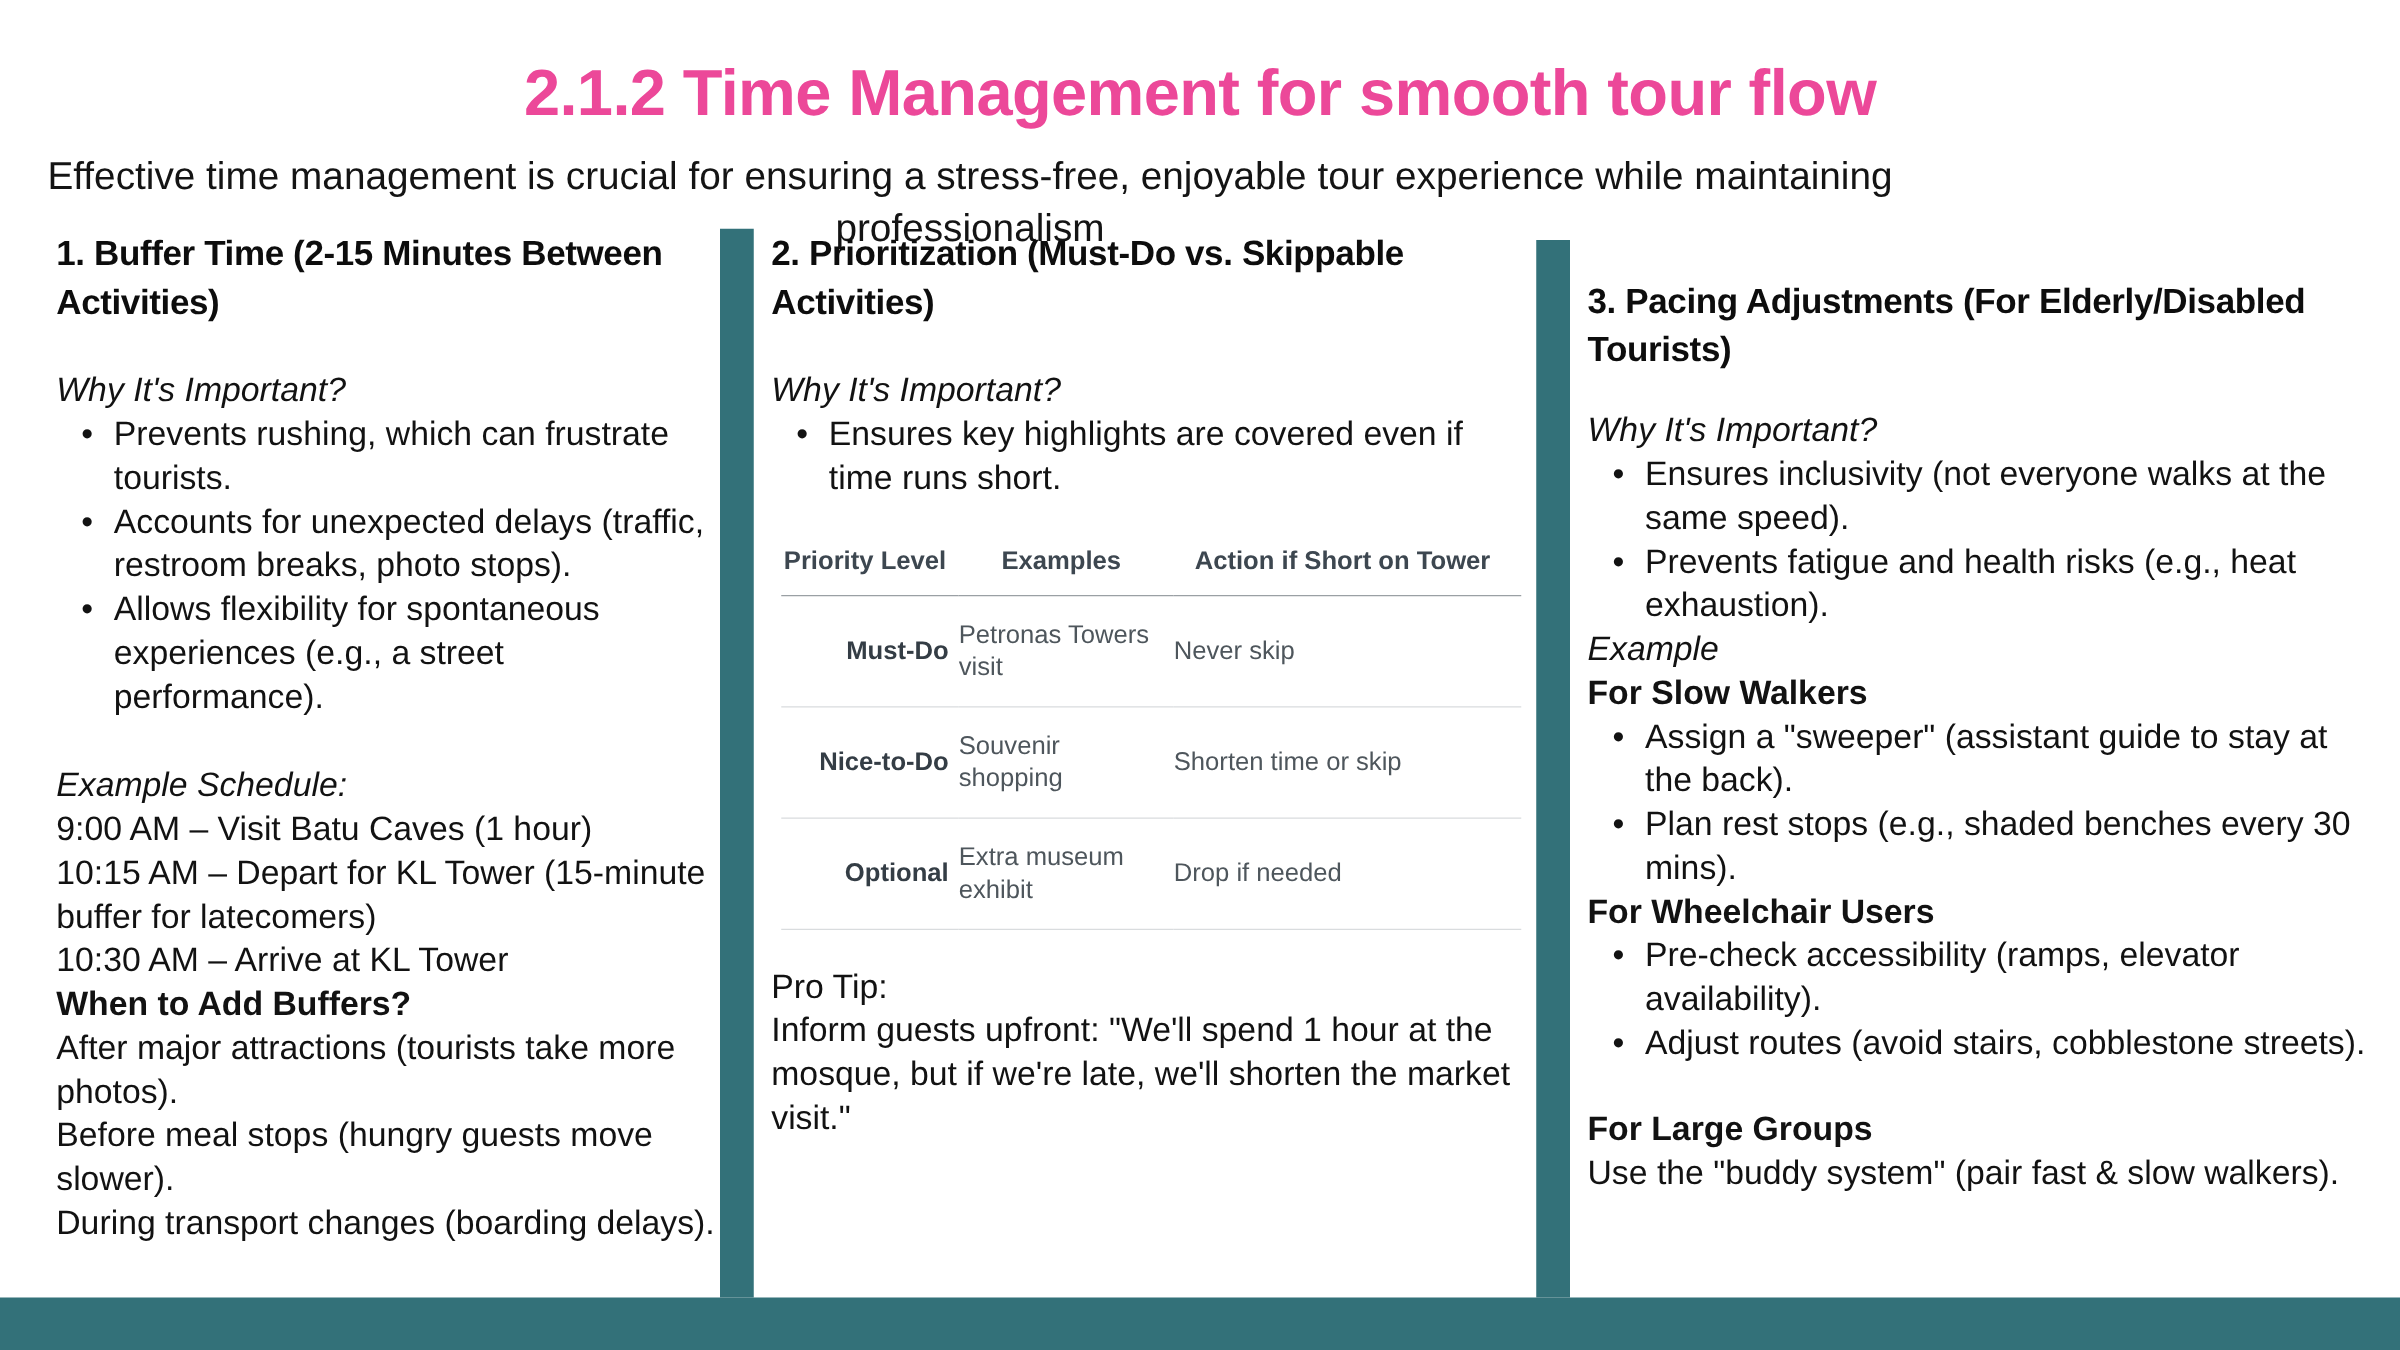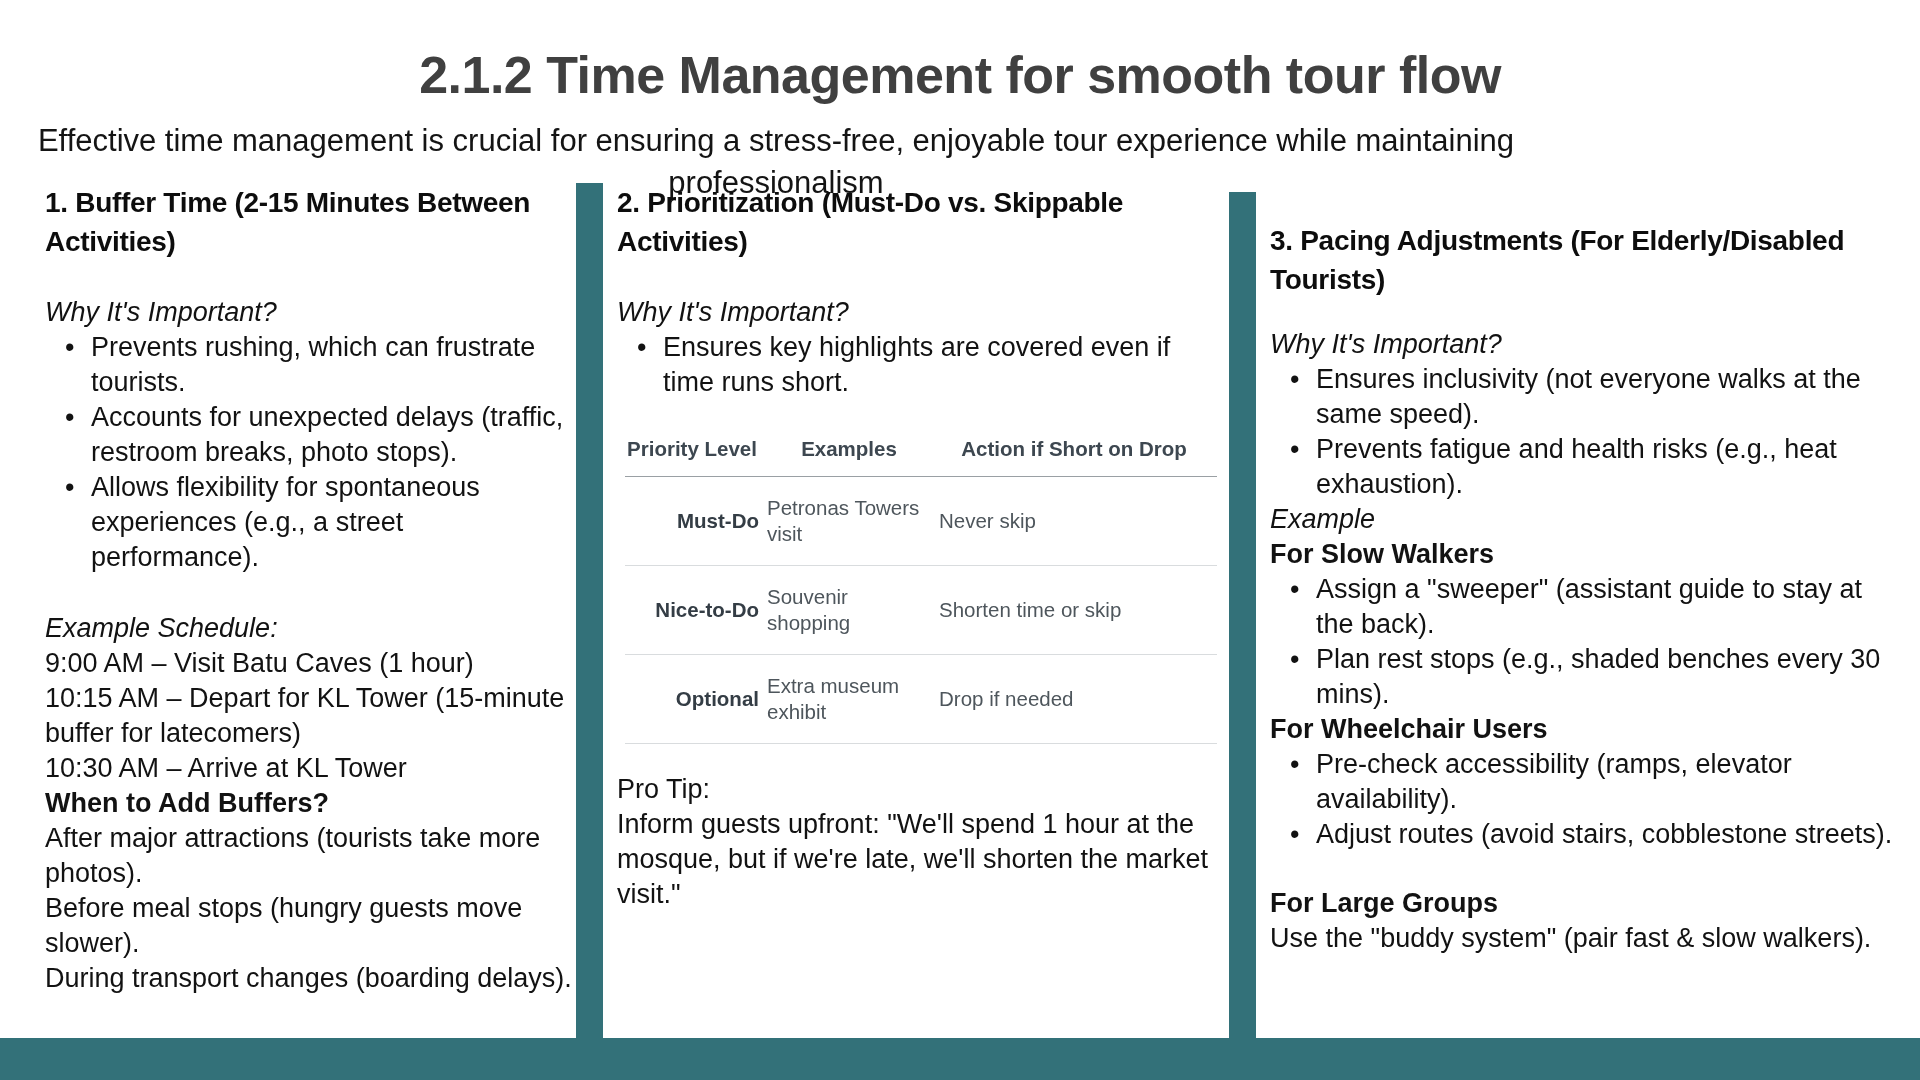--- a/index.html
+++ b/index.html
@@ -8,21 +8,21 @@
     width: 1920px; height: 1080px; overflow: hidden;
     background: #ffffff;
     font-family: "Liberation Sans", sans-serif;
     color: #101010;
   }
   .slide { position: relative; width: 1920px; height: 1080px; background: #ffffff; }
 
   .title {
     position: absolute; top: 44px; left: 0; width: 1920px;
     text-align: center; font-size: 52px; line-height: 62px;
-    font-weight: 800; letter-spacing: -0.5px; color: #404040;
+    font-weight: 800; letter-spacing: -0.5px; color: #ec4899;
   }
   .subtitle {
     position: absolute; top: 120px; left: 0; width: 1552px;
     text-align: center; font-size: 31px; line-height: 42px;
     font-weight: 400; color: #141414;
   }
 
   .col { position: absolute; font-size: 27px; line-height: 35px; color: #121212; }
   .col1 { left: 45px;  top: 183px; width: 528px; }
   .col2 { left: 617px; top: 183px; width: 608px; }
@@ -111,21 +111,21 @@
     <table class="ptable">
       <colgroup>
           <col style="width:142px">
           <col style="width:172px">
           <col style="width:278px">
         </colgroup>
       <thead>
         <tr>
           <th>Priority Level</th>
           <th>Examples</th>
-          <th>Action if Short on Drop</th>
+          <th>Action if Short on Tower</th>
         </tr>
       </thead>
       <tbody>
         <tr>
           <td class="cell-priority">Must-Do</td>
           <td>Petronas Towers visit</td>
           <td>Never skip</td>
         </tr>
         <tr>
           <td class="cell-priority">Nice-to-Do</td>

